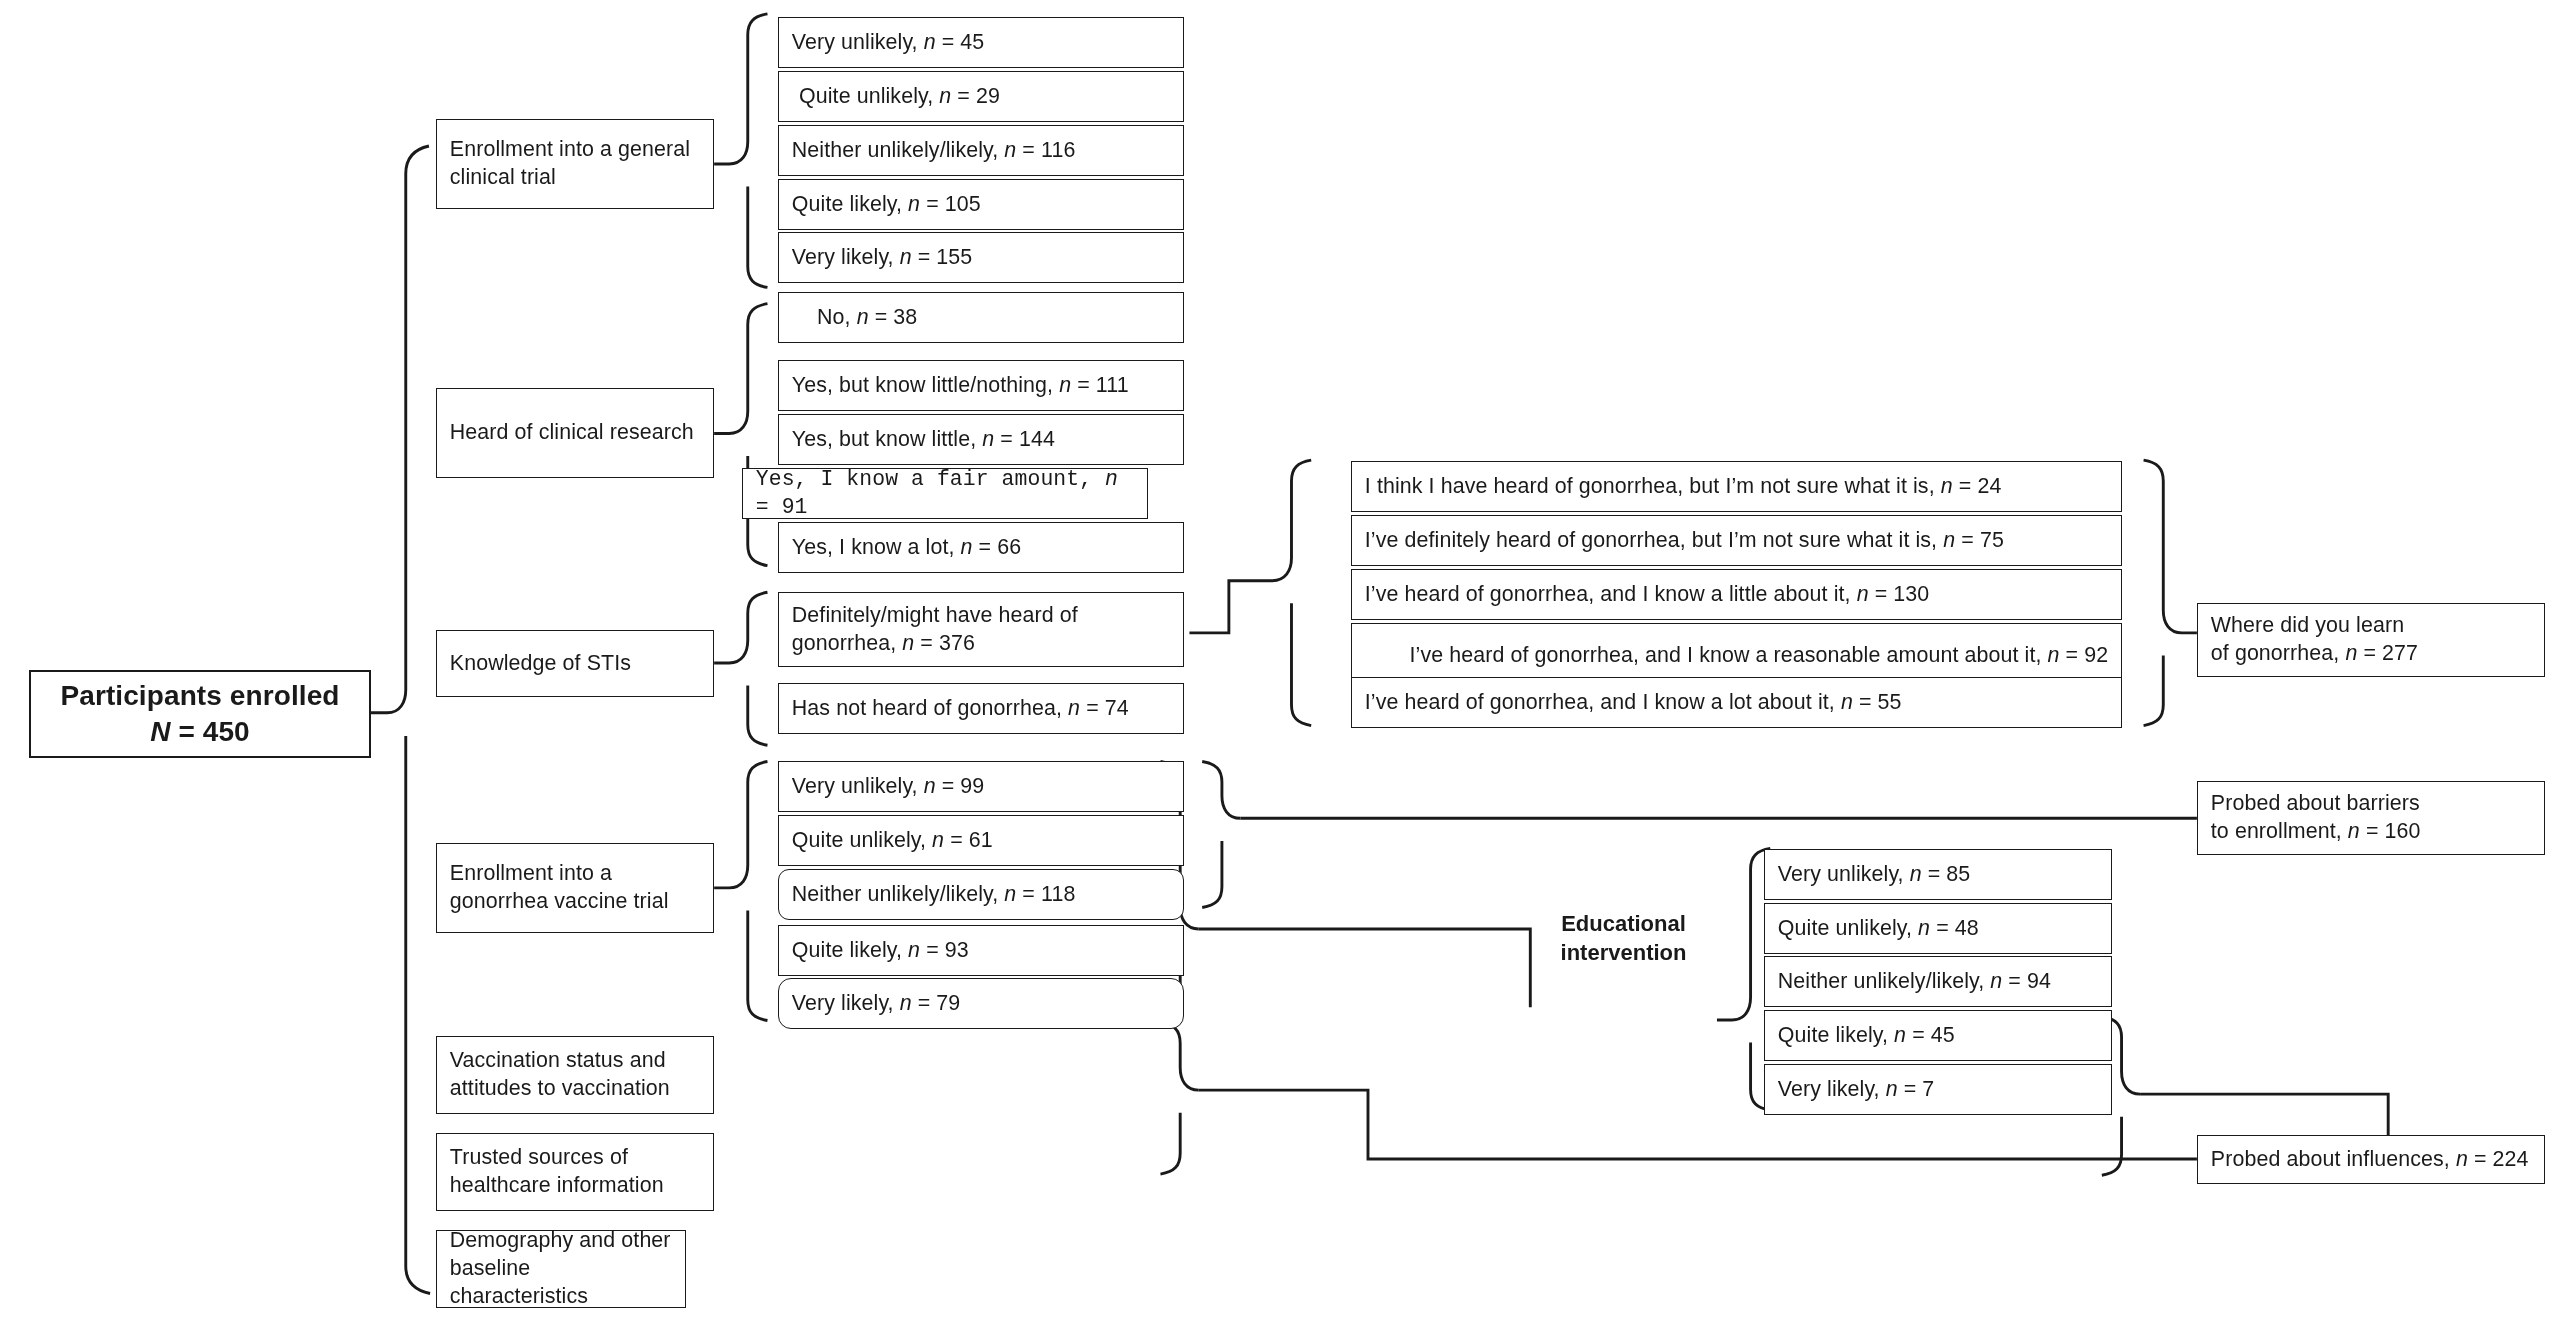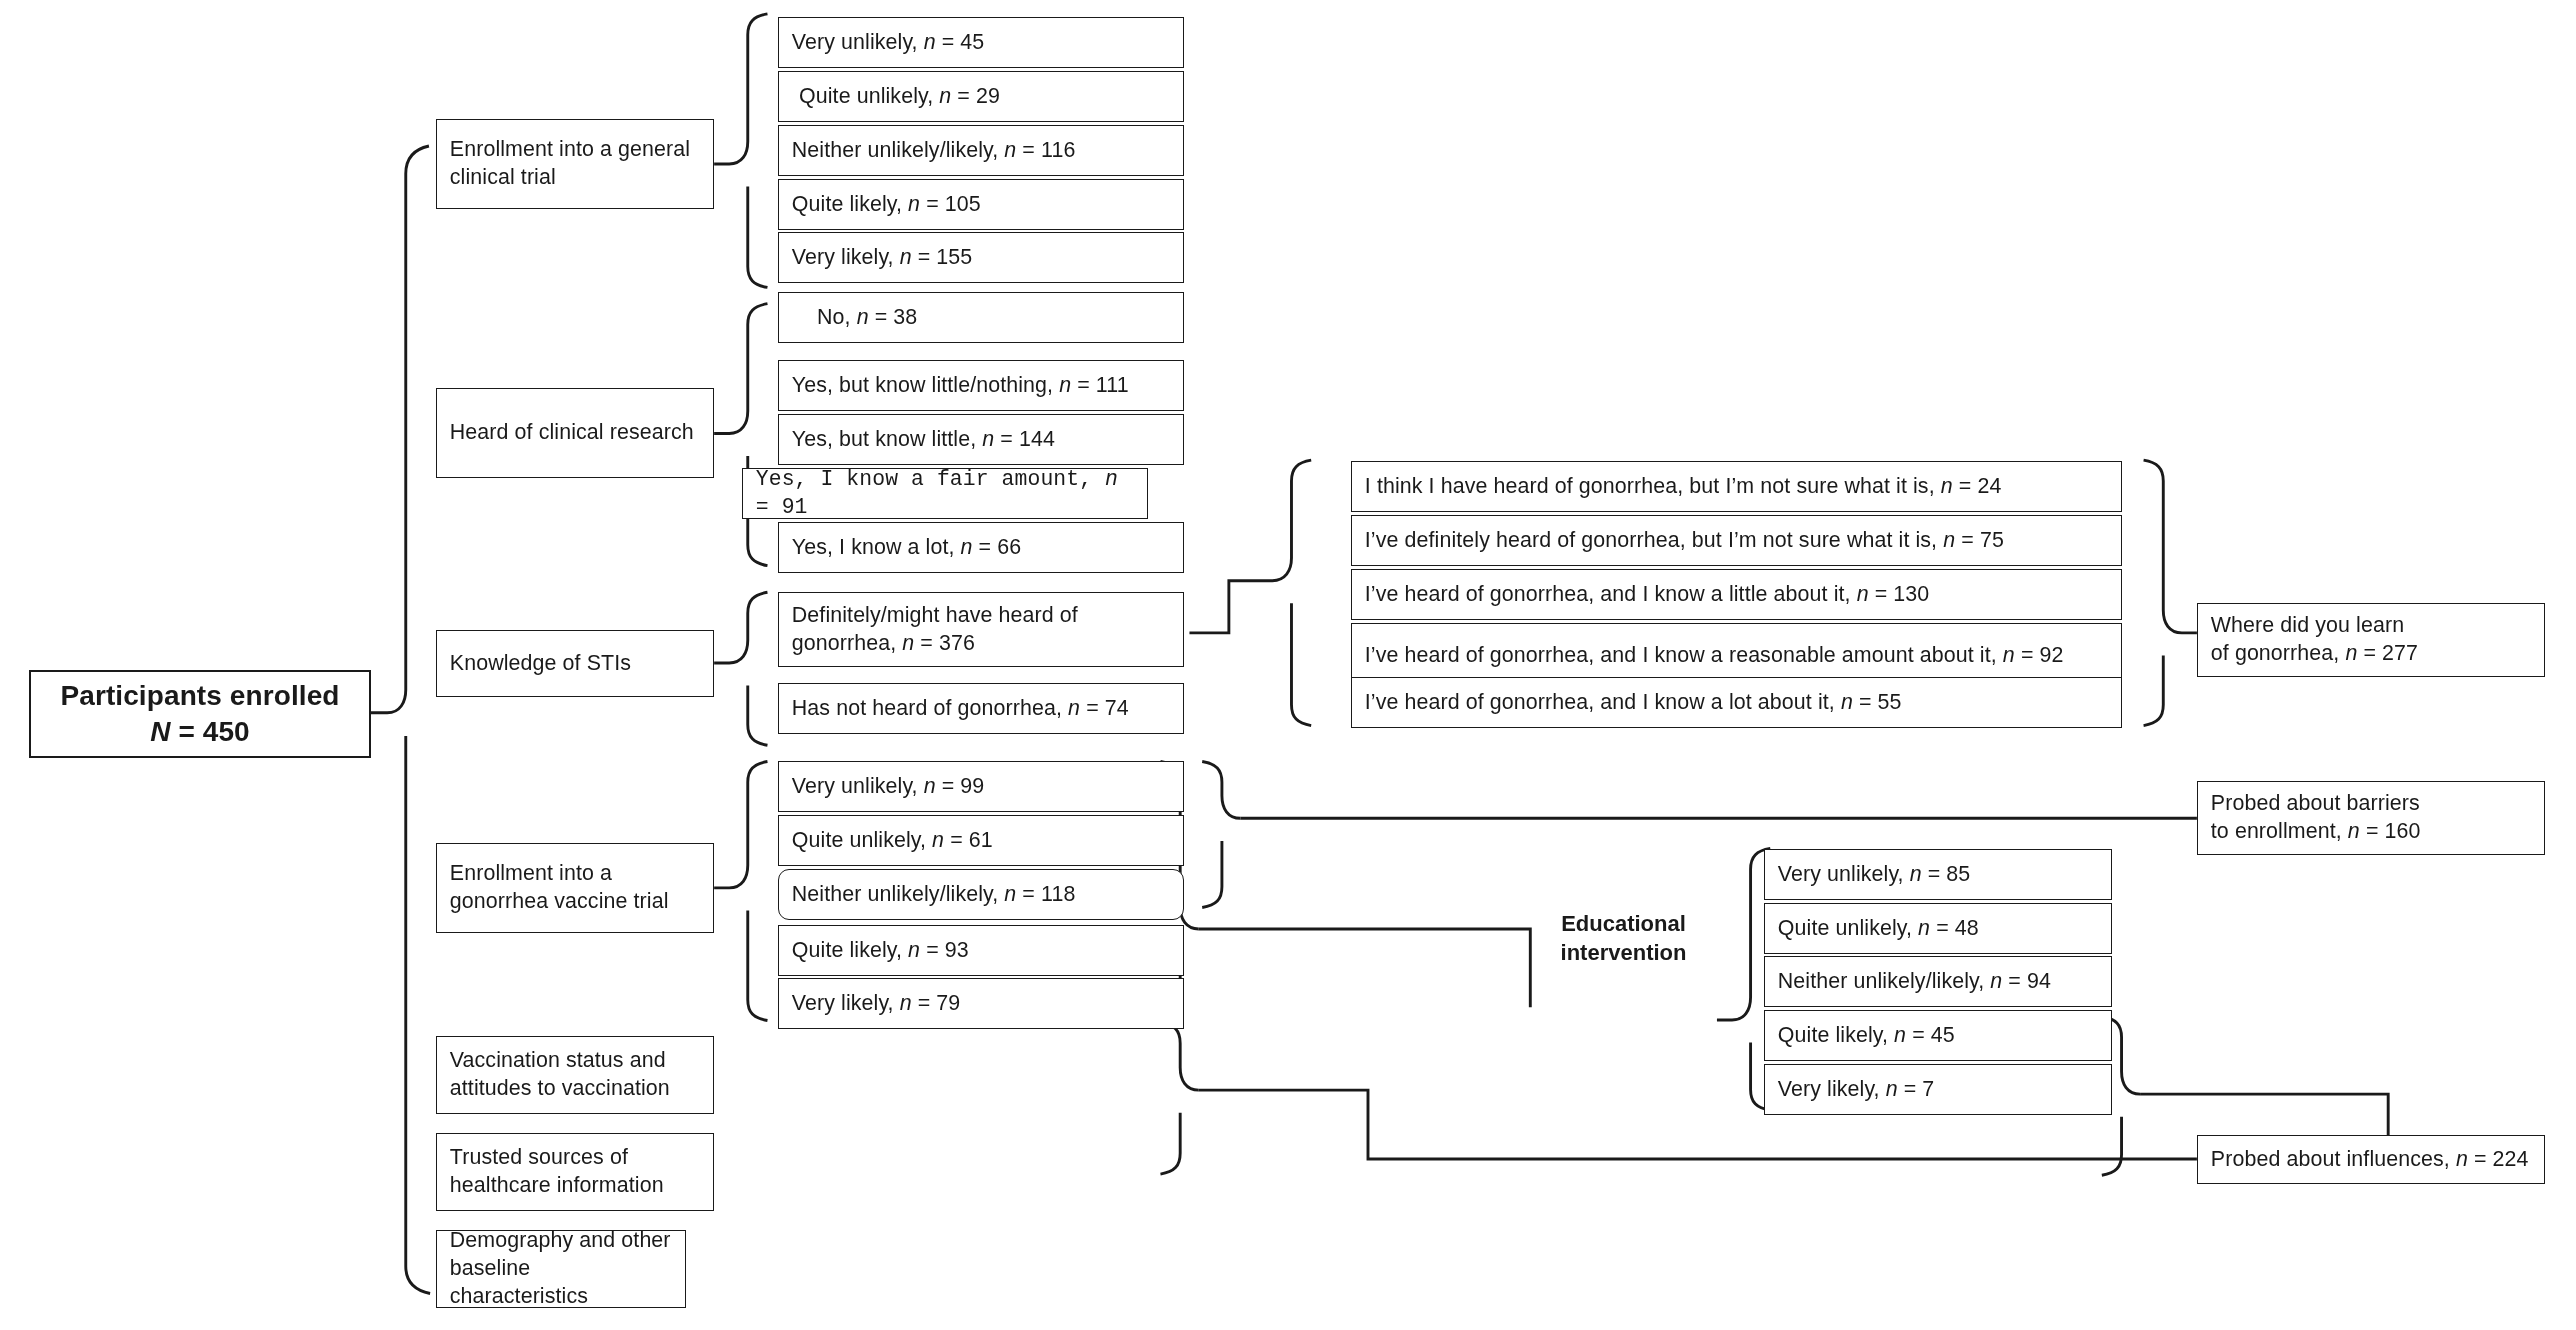--- a/index.html
+++ b/index.html
@@ -296,21 +296,21 @@
 
   <div class="box" style="left:1351px; top:461px; width:771px; height:51px;">
     <span class="txt">I think I have heard of gonorrhea, but I’m not sure what it is, <em class="n">n</em> = 24</span>
   </div>
   <div class="box" style="left:1351px; top:515px; width:771px; height:51px;">
     <span class="txt">I’ve definitely heard of gonorrhea, but I’m not sure what it is, <em class="n">n</em> = 75</span>
   </div>
   <div class="box" style="left:1351px; top:569px; width:771px; height:51px;">
     <span class="txt">I’ve heard of gonorrhea, and I know a little about it, <em class="n">n</em> = 130</span>
   </div>
-  <div class="box" style="left:1351px; top:623px; width:771px; height:65px;">
+  <div class="box" style="left:1351px; top:623px; width:771px; height:65px;text-align:right;">
     <span class="txt">I’ve heard of gonorrhea, and I know a reasonable amount about it, <em class="n">n</em> = 92</span>
   </div>
   <div class="box" style="left:1351px; top:677px; width:771px; height:51px;">
     <span class="txt">I’ve heard of gonorrhea, and I know a lot about it, <em class="n">n</em> = 55</span>
   </div>
 
   <div class="box" style="left:2197px; top:603px; width:348px; height:74px;">
     <span class="txt">
       <span>Where did you learn</span><br>
       <span>of gonorrhea, <em class="n">n</em> = 277</span>
@@ -322,21 +322,21 @@
   </div>
   <div class="box" style="left:778px; top:815px; width:406px; height:51px;">
     <span class="txt">Quite unlikely, <em class="n">n</em> = 61</span>
   </div>
   <div class="box" style="left:778px; top:869px; width:406px; height:51px;border-radius:11px;">
     <span class="txt">Neither unlikely/likely, <em class="n">n</em> = 118</span>
   </div>
   <div class="box" style="left:778px; top:925px; width:406px; height:51px;">
     <span class="txt">Quite likely, <em class="n">n</em> = 93</span>
   </div>
-  <div class="box" style="left:778px; top:978px; width:406px; height:51px;">
+  <div class="box" style="left:778px; top:978px; width:406px; height:51px;border-radius:13px;">
     <span class="txt">Very likely, <em class="n">n</em> = 79</span>
   </div>
 
   <div class="box" style="left:2197px; top:781px; width:348px; height:74px;">
     <span class="txt">
       <span>Probed about barriers</span><br>
       <span>to enrollment, <em class="n">n</em> = 160</span>
     </span>
   </div>
 

